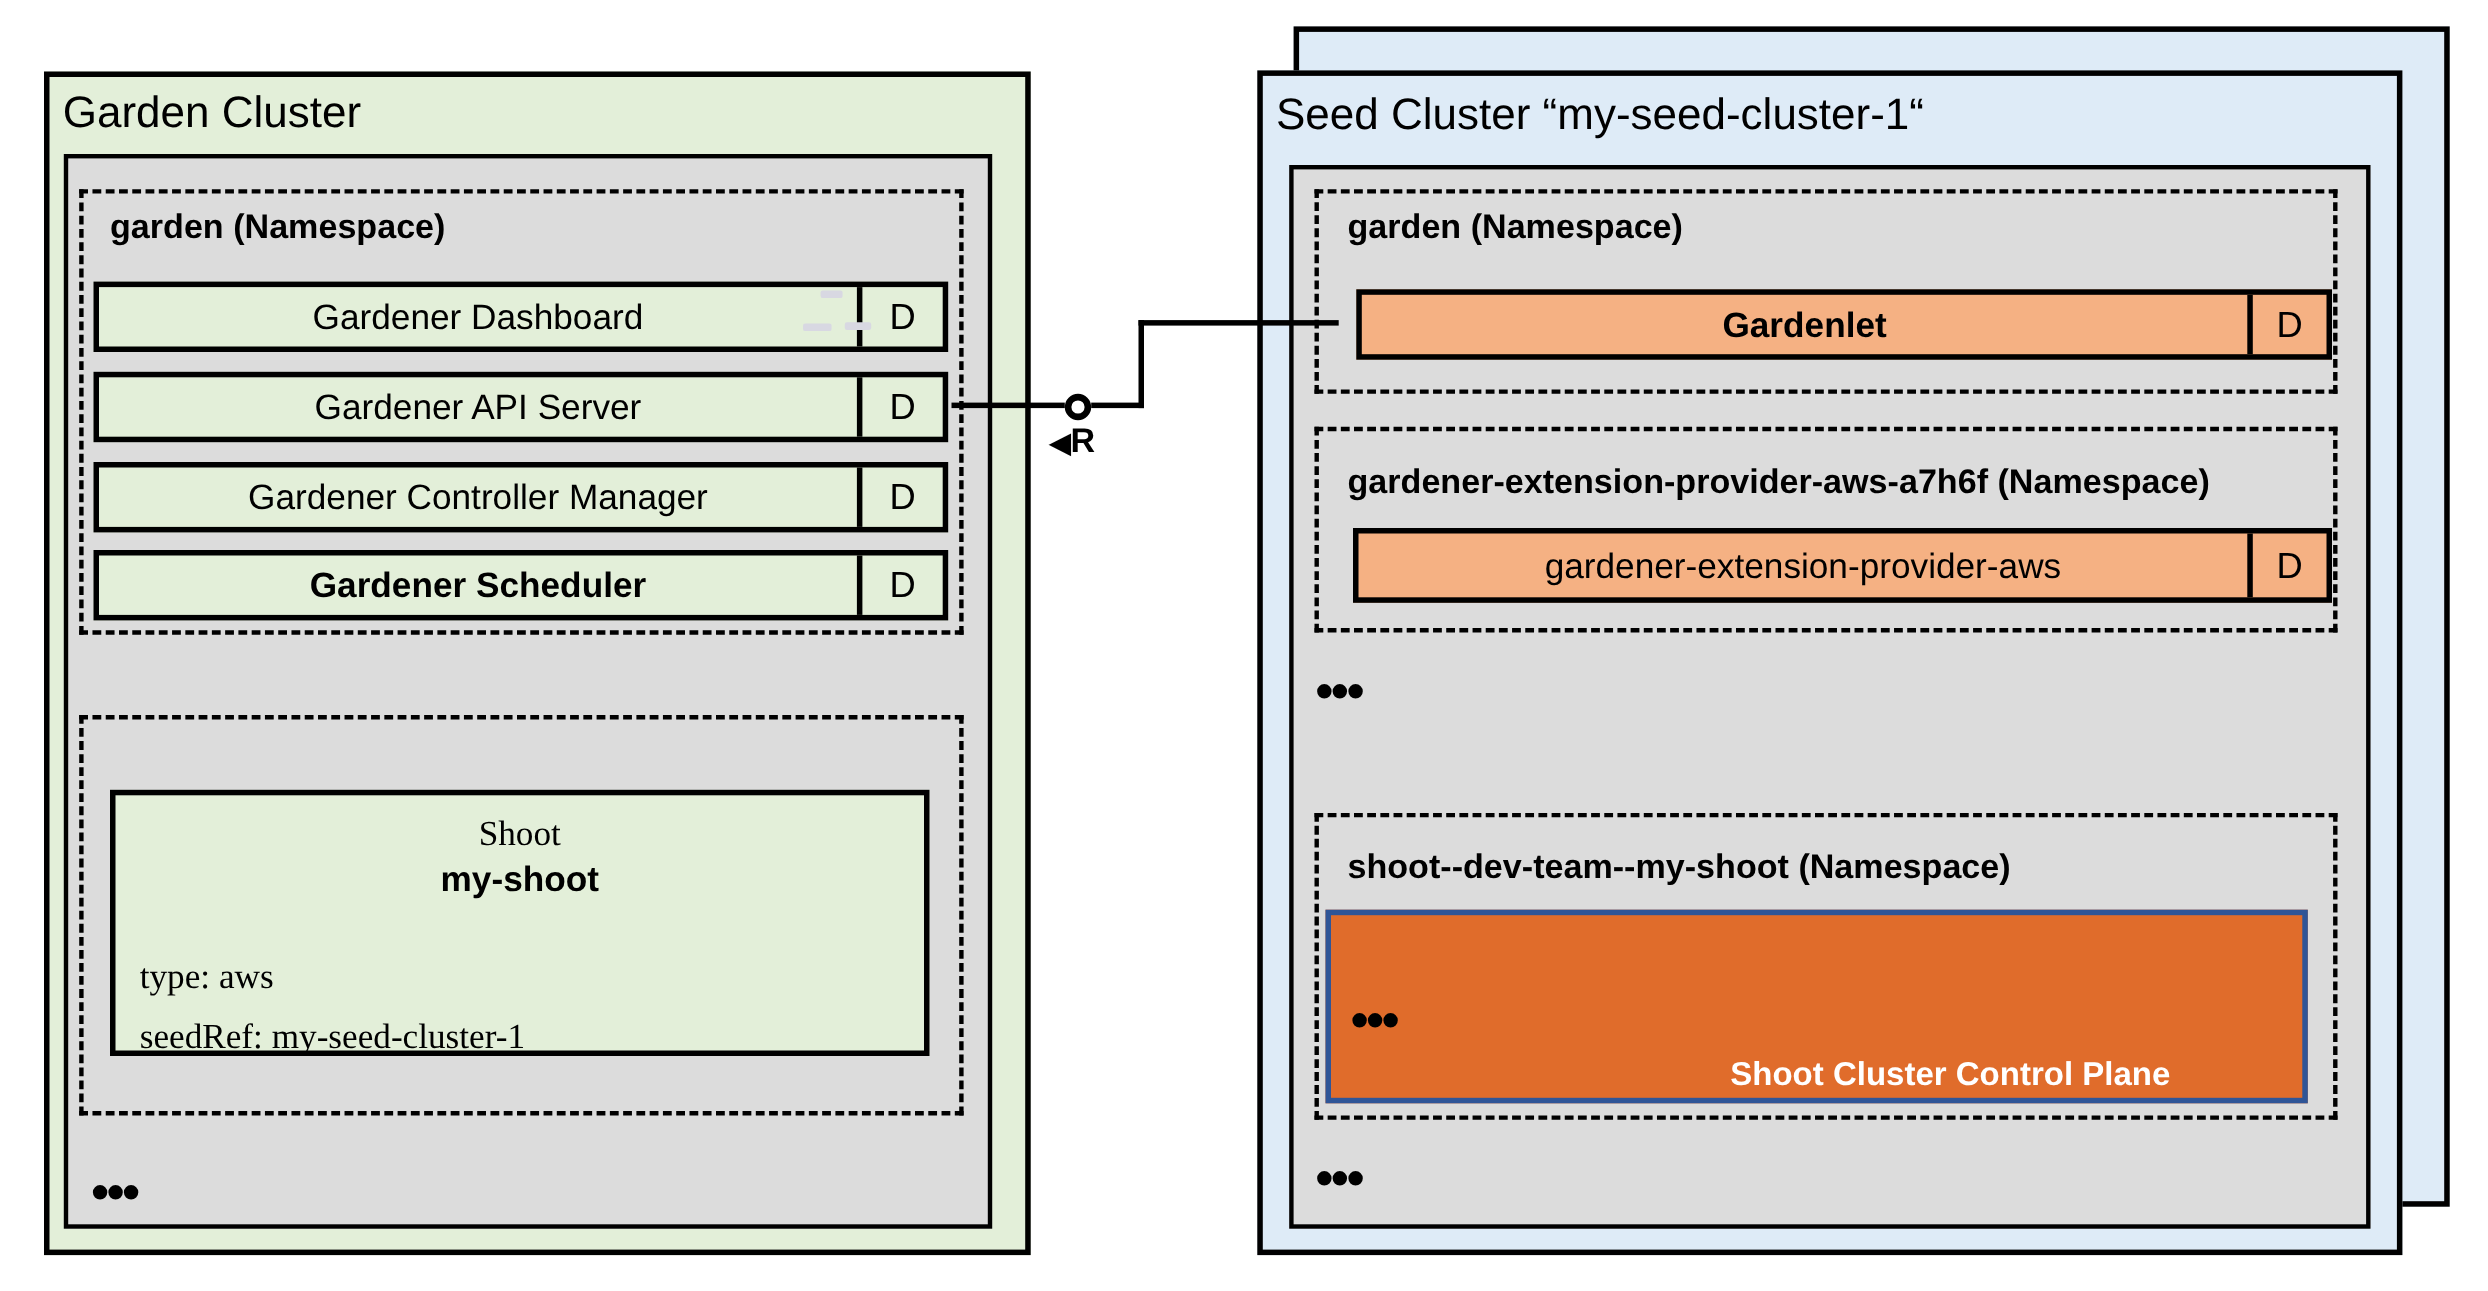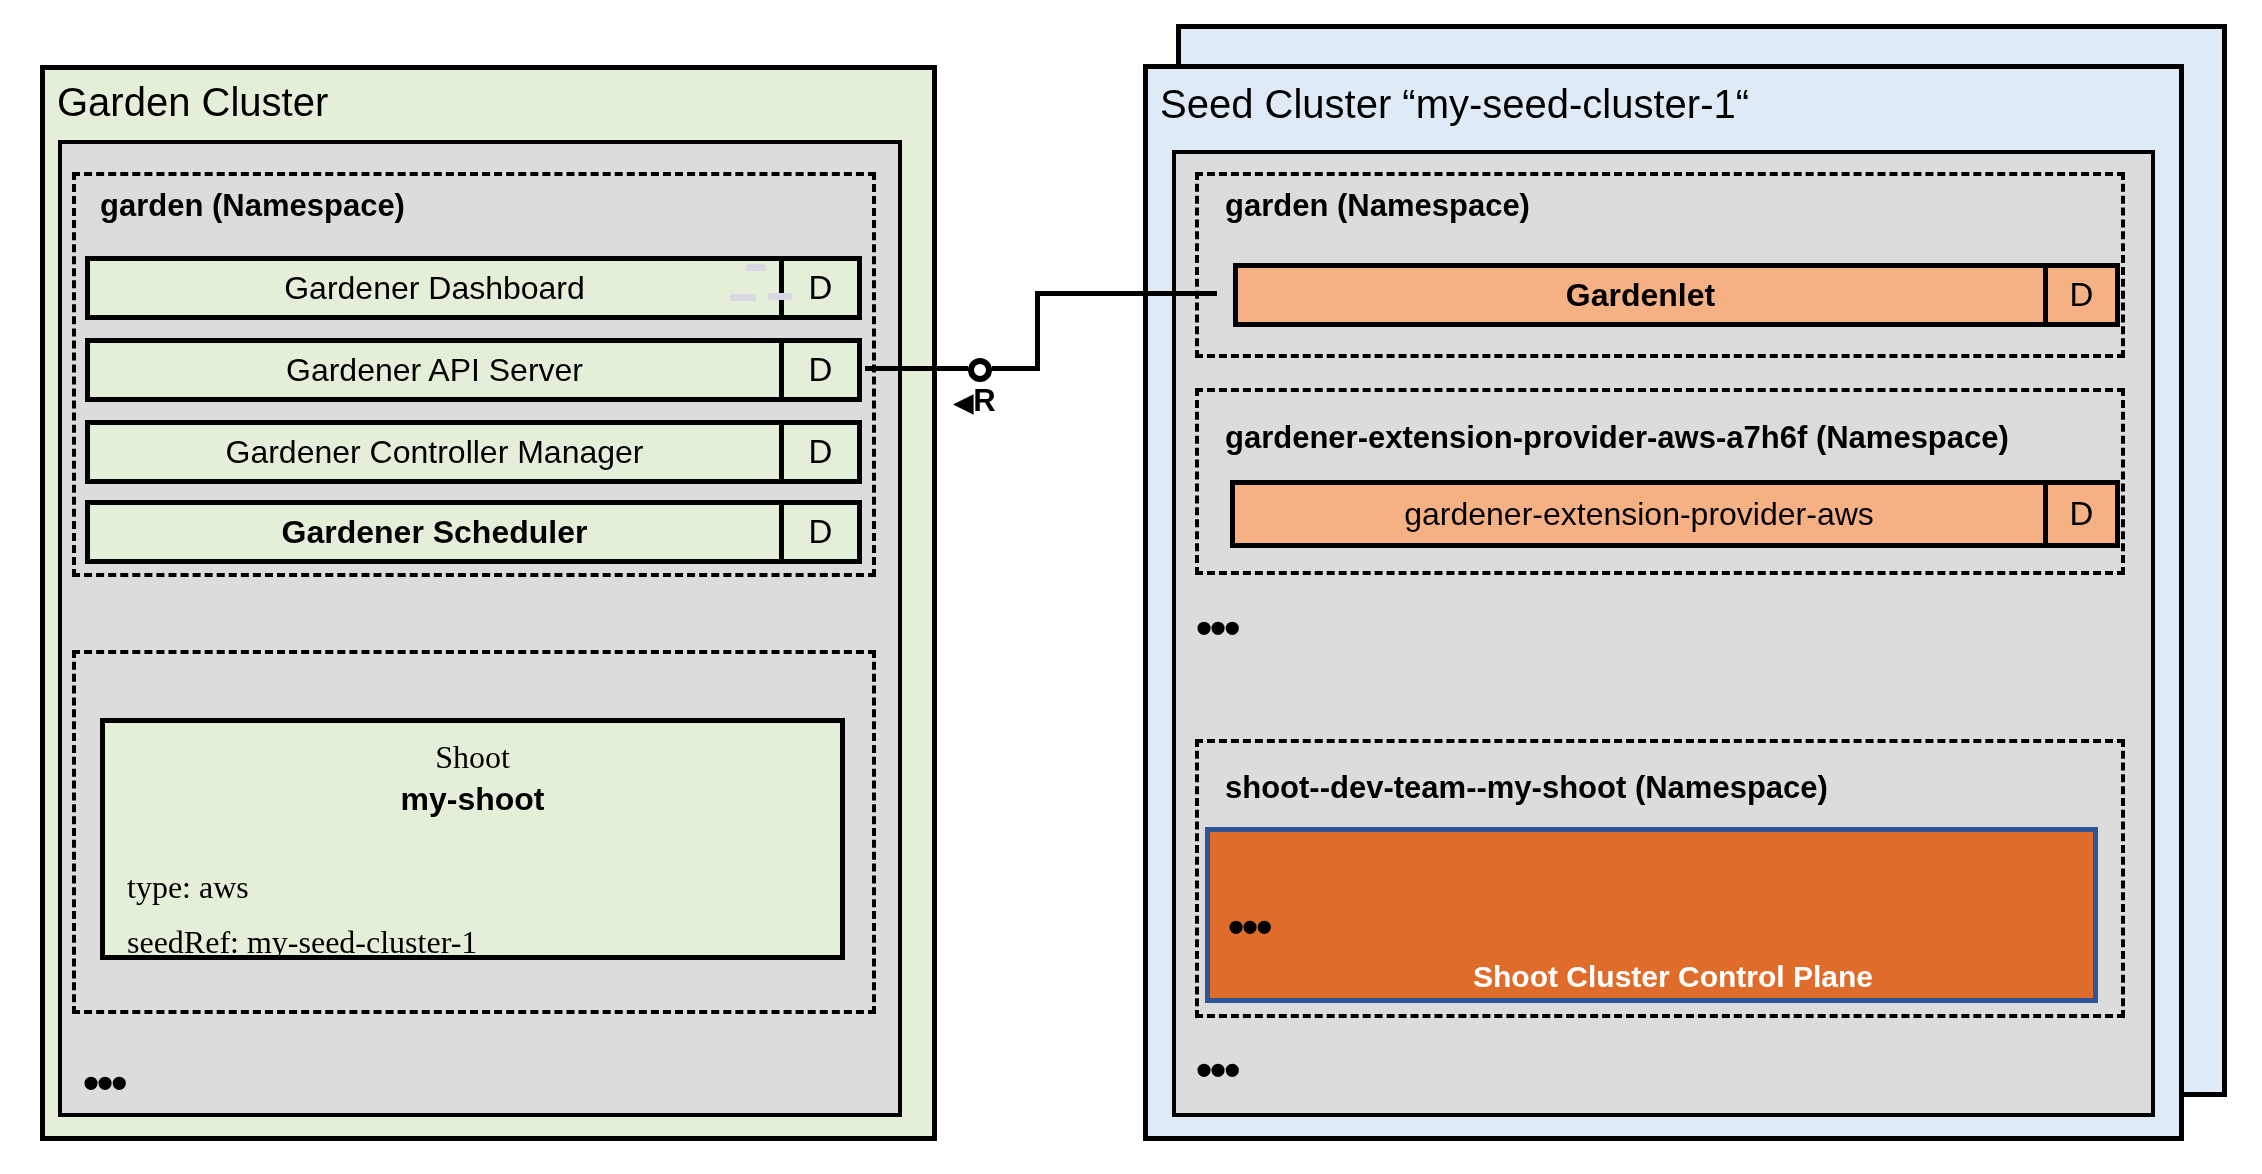--- a/index.html
+++ b/index.html
@@ -23,21 +23,21 @@
   .comp-row.orange .badge{width:67px;}
   .bold{font-weight:700;}
   .mono{font-family:Liberation Serif, serif;font-size:32px;line-height:1;}
   .dots{font-size:46px;font-weight:700;letter-spacing:-2px;line-height:1;}
   .line{position:absolute;background:#000;}
   .lollipop{position:absolute;width:24px;height:24px;border:6px solid #000;border-radius:50%;
             background:#fff;box-sizing:border-box;}
   .rlabel{position:absolute;font-weight:700;font-size:31px;line-height:1;}
   .rlabel .tri{font-size:25px;}
   .cp-box{background:#E06C2B;border:5px solid #2F5597;}
-  .cp-label{color:#fff;font-weight:700;font-size:30px;line-height:1;text-align:left;}
+  .cp-label{color:#fff;font-weight:700;font-size:30px;line-height:1;text-align:center;}
   .artifact{position:absolute;background:#D8D8E2;border-radius:2px;}
   .centered-line{position:absolute;left:0;right:0;text-align:center;}
 </style>
 </head>
 <body>
 
 <div class="canvas">
 
   <div class="abs solid green-bg" style="left:40px;top:65px;width:897px;height:1076px;"></div>
   <div class="abs cluster-title" style="left:57px;top:82px;">Garden Cluster</div>

